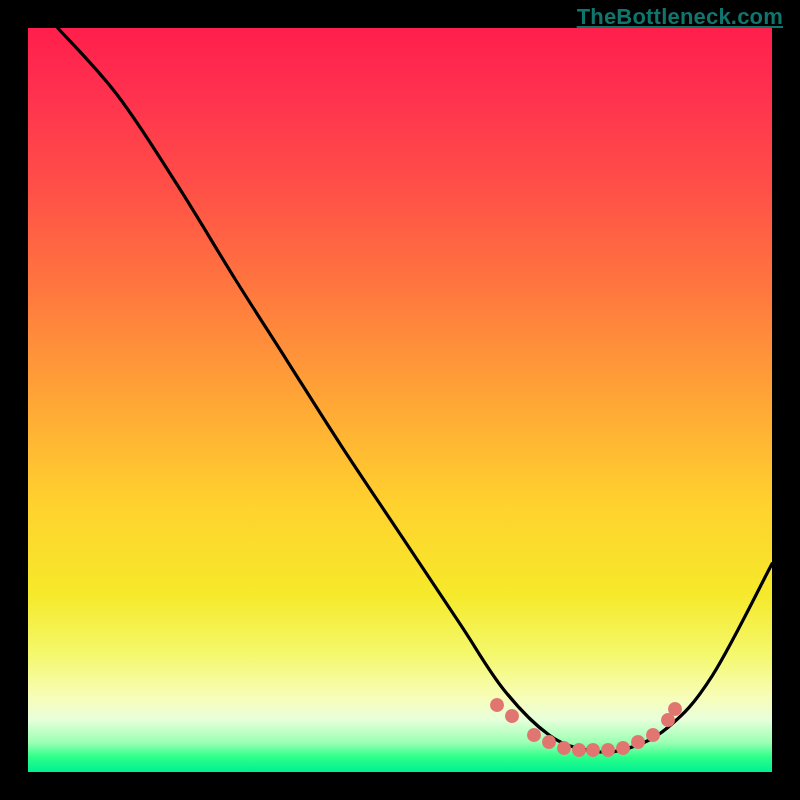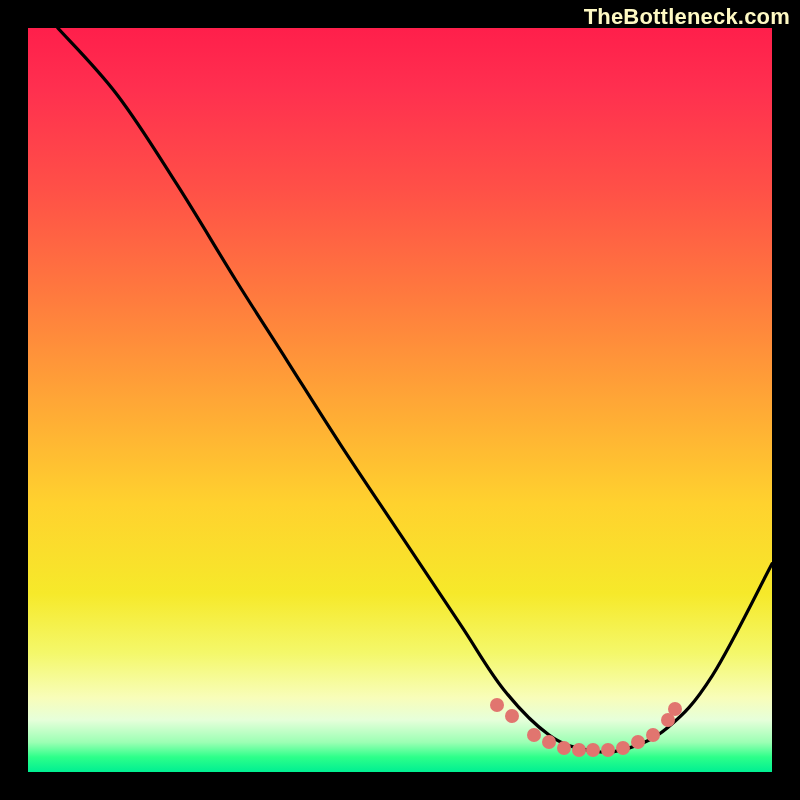--- a/index.html
+++ b/index.html
@@ -67,26 +67,27 @@
     width: 14px;
     height: 14px;
     margin-left: -7px;
     margin-top: -7px;
     border-radius: 50%;
     background: #e1756f;
   }
   .watermark {
     position: absolute;
     top: 4px;
-    right: 10px;
-    color: #fef9c3;
+    right: 17px;
+    color: #0f766e;
     font-size: 22px;
     font-weight: 600;
     letter-spacing: 0.2px;
     user-select: none;
+    text-decoration: underline;
   }
 </style>
 </head>
 <body>
 
 <div class="stage">
 
   <div class="watermark">TheBottleneck.com</div>
 
   <div class="plot-area">

